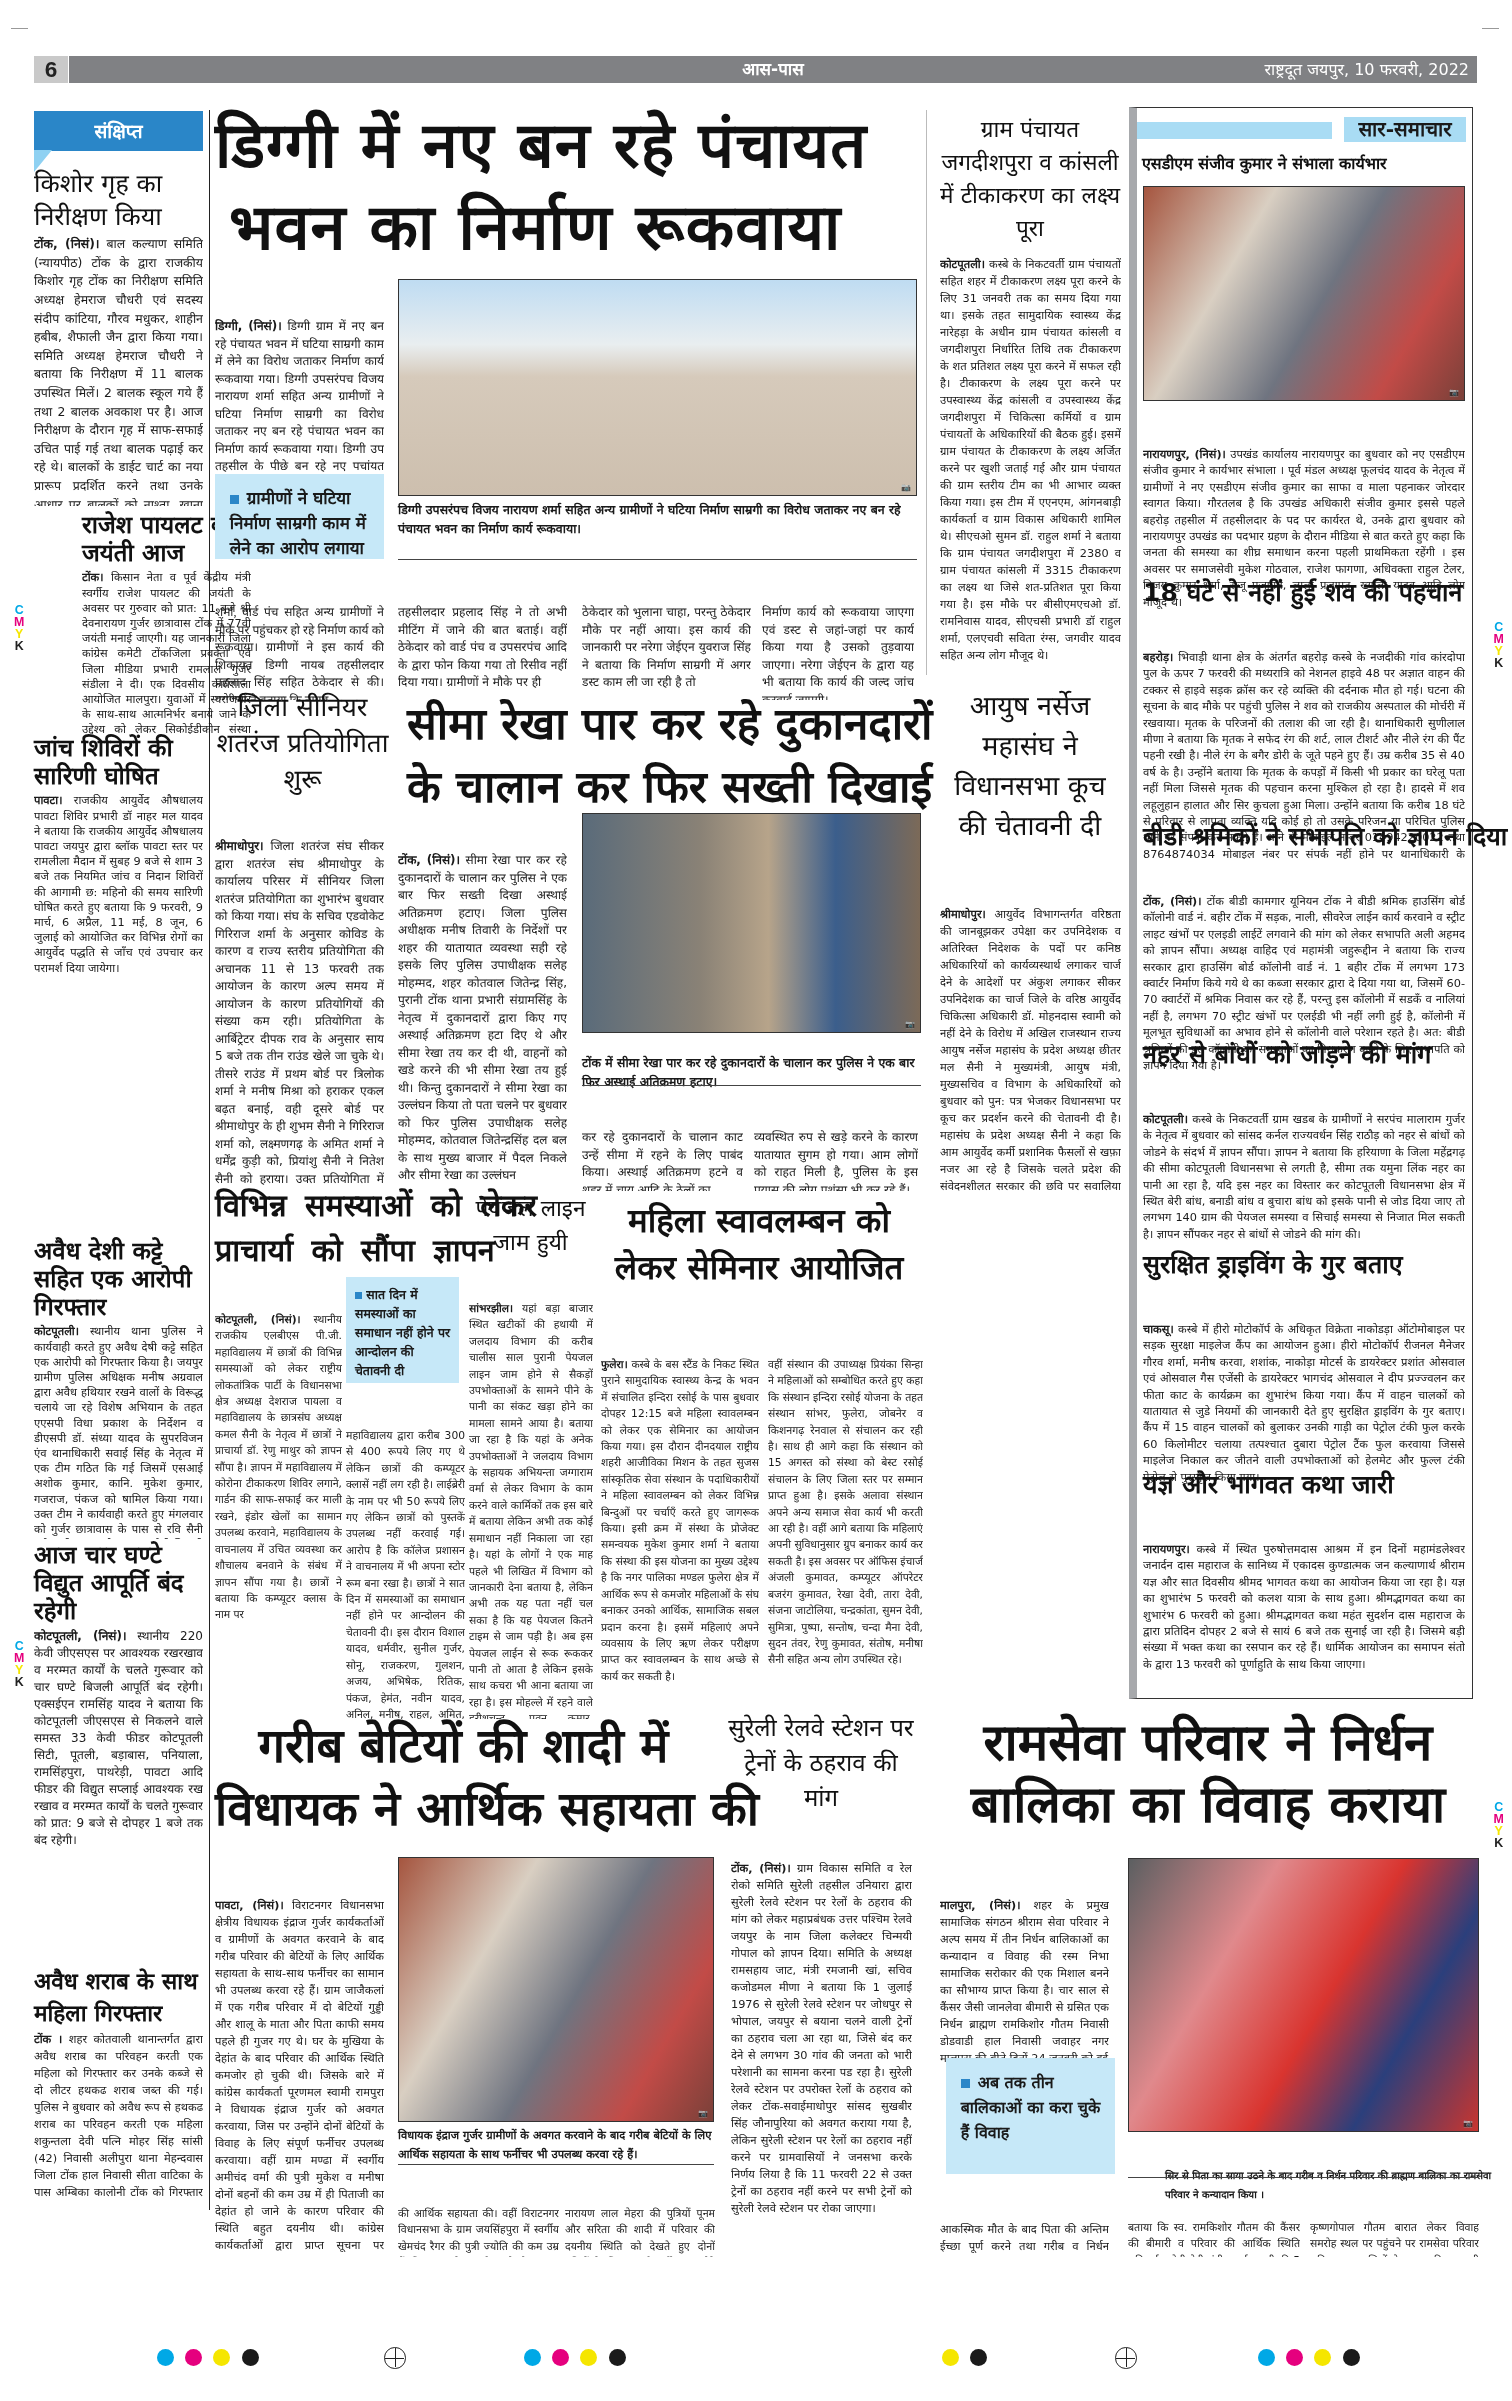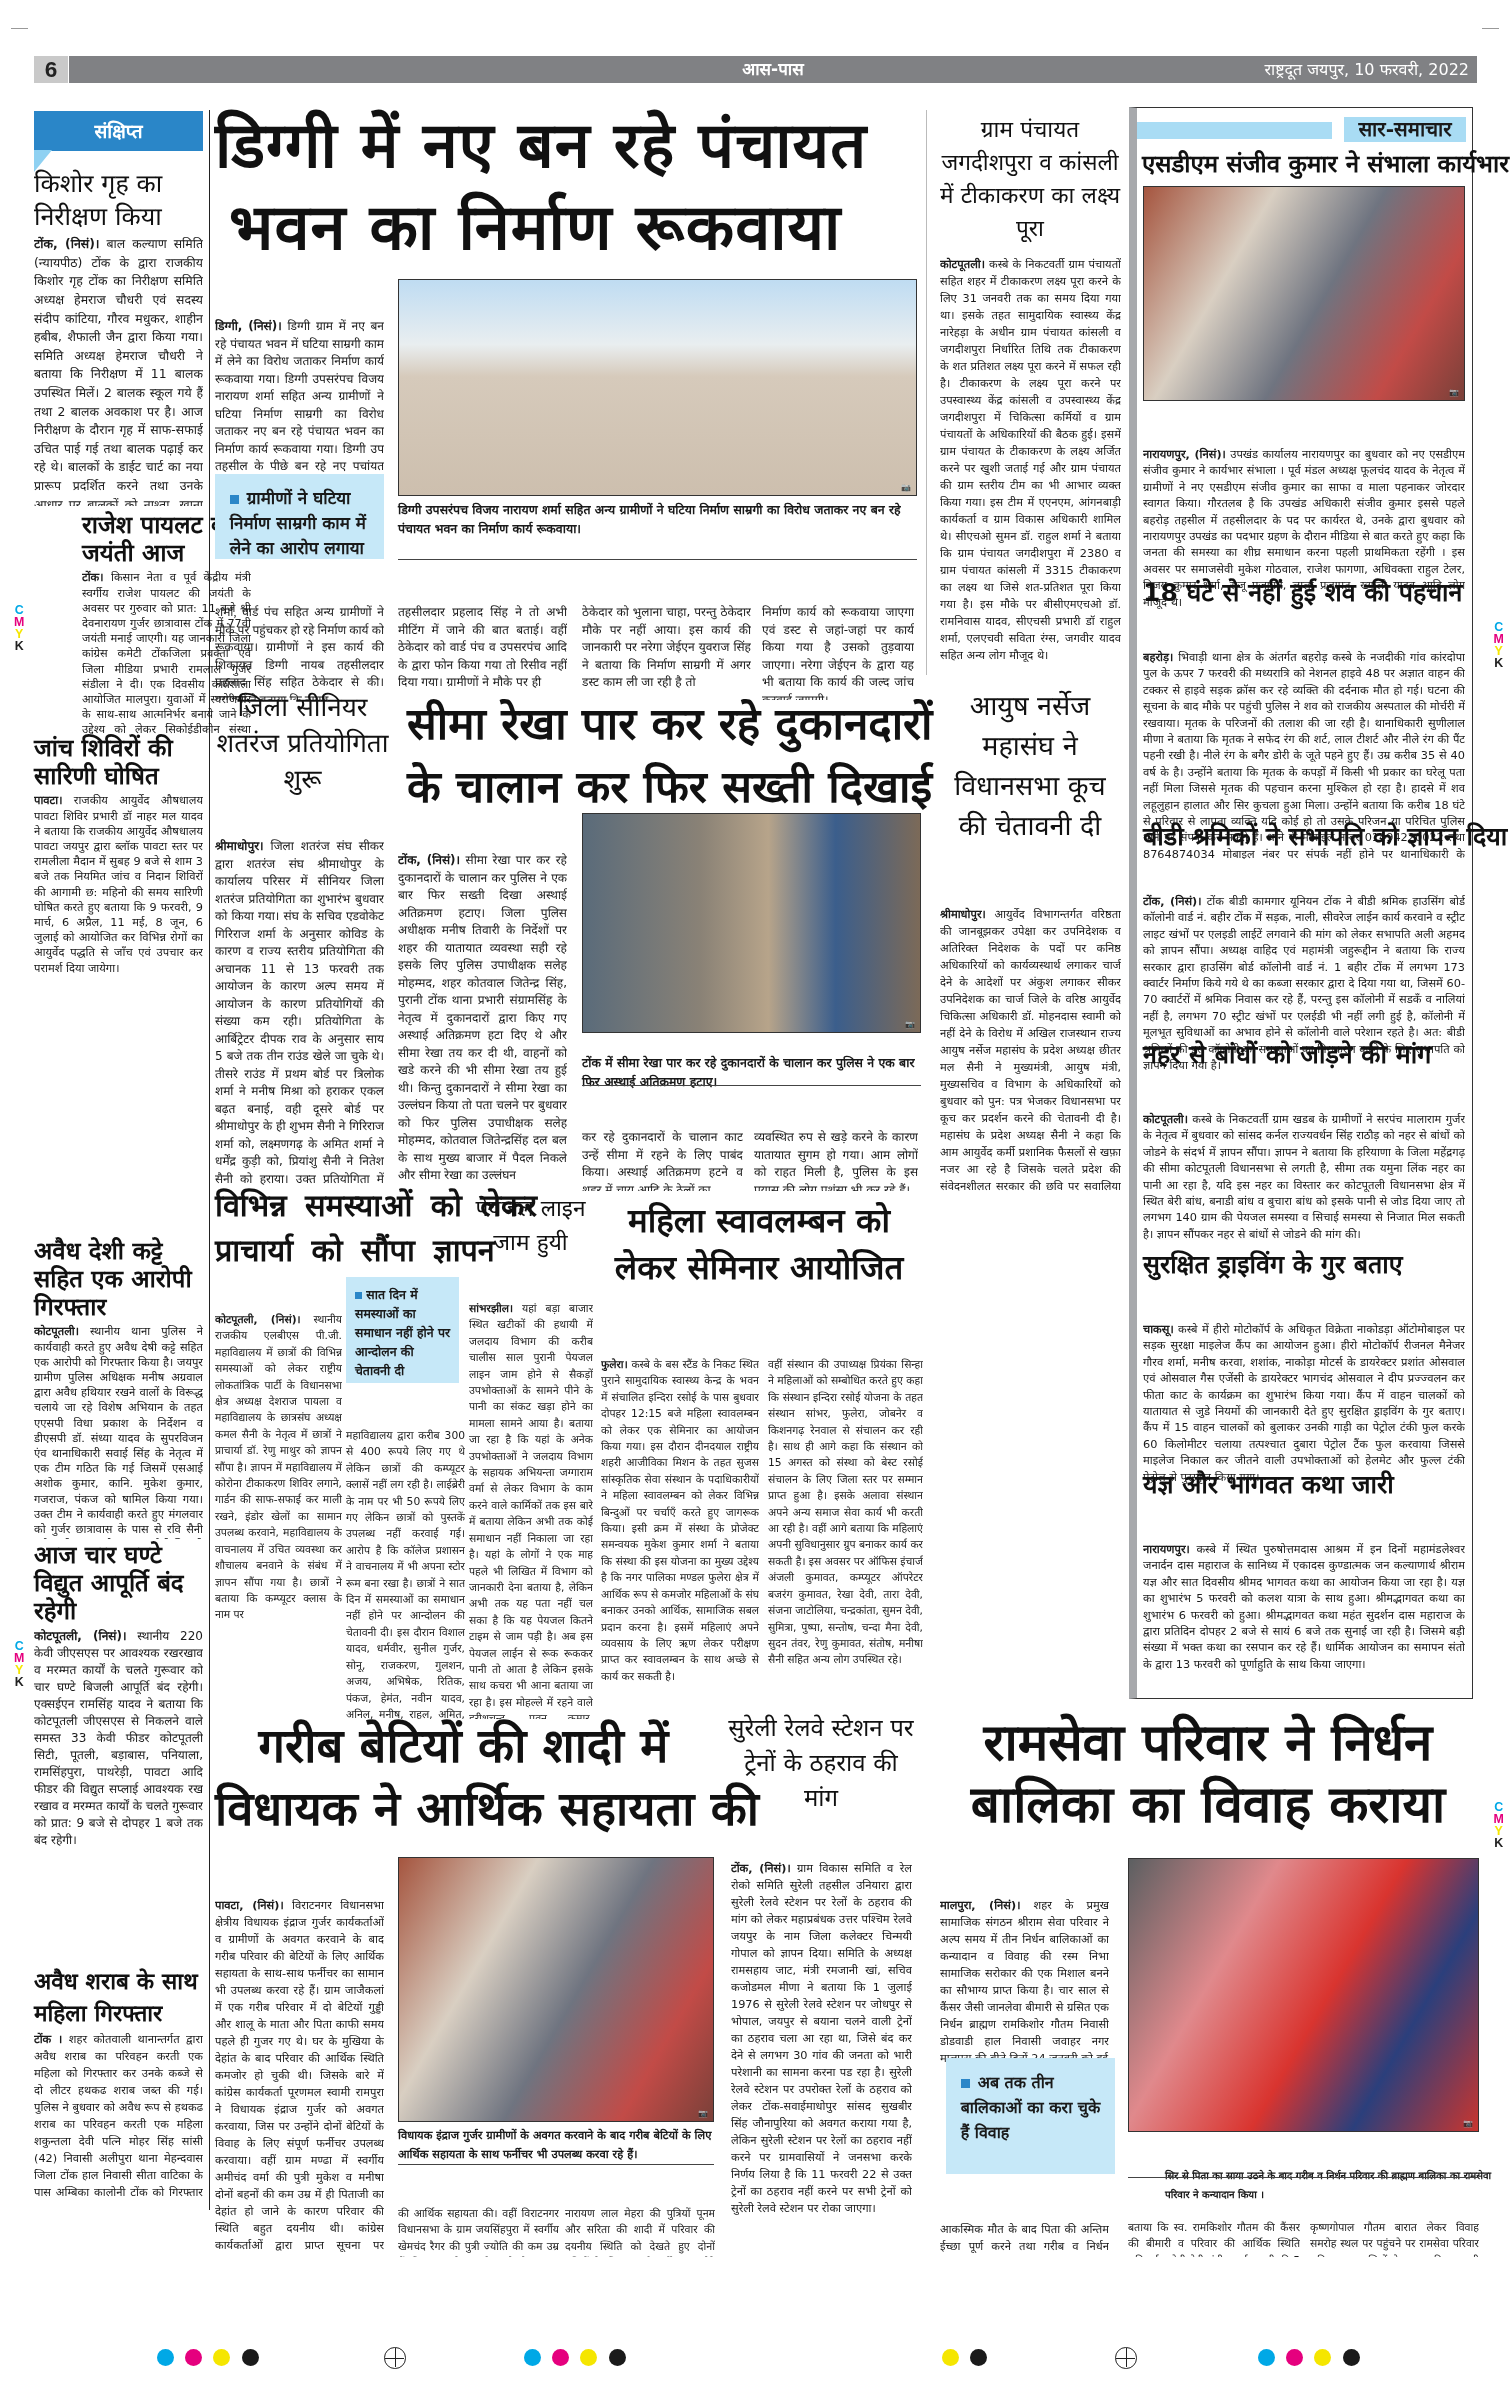--- a/index.html
+++ b/index.html
@@ -127,21 +127,21 @@
 <div class="col" style="left:582px;top:1090px;width:161px;height:62px;">कर रहे दुकानदारों के चालान काट उन्हें सीमा में रहने के लिए पाबंद किया। अस्थाई अतिक्रमण हटने व शहर में चाय आदि के ठेलों का</div>
 <div class="col" style="left:754px;top:1090px;width:164px;height:62px;">व्यवस्थित रुप से खड़े करने के कारण यातायात सुगम हो गया। आम लोगों को राहत मिली है, पुलिस के इस प्रयास की लोग प्रशंसा भी कर रहे हैं।</div>
 
 <h2 class="abs h-side" style="left:937px;top:686px;width:186px;font-size:27px;line-height:40px;">आयुष नर्सेज महासंघ ने विधानसभा कूच की चेतावनी दी</h2>
 <div class="col" style="left:940px;top:867px;width:181px;height:285px;font-size:11.3px;line-height:17px;"><span class="kicker">श्रीमाधोपुर।</span> <span>आयुर्वेद विभागन्तर्गत वरिष्ठता की जानबूझकर उपेक्षा कर उपनिदेशक व अतिरिक्त निदेशक के पदों पर कनिष्ठ अधिकारियों को कार्यव्यस्थार्थ लगाकर चार्ज देने के आदेशों पर अंकुश लगाकर सीकर उपनिदेशक का चार्ज जिले के वरिष्ठ आयुर्वेद चिकित्सा अधिकारी डॉ. मोहनदास स्वामी को नहीं देने के विरोध में अखिल राजस्थान राज्य आयुष नर्सेज महासंघ के प्रदेश अध्यक्ष छीतर मल सैनी ने मुख्यमंत्री, आयुष मंत्री, मुख्यसचिव व विभाग के अधिकारियों को बुधवार को पुन: पत्र भेजकर विधानसभा पर कूच कर प्रदर्शन करने की चेतावनी दी है। महासंघ के प्रदेश अध्यक्ष सैनी ने कहा कि आम आयुर्वेद कर्मी प्रशानिक फैसलों से खफ़ा नजर आ रहे है जिसके चलते प्रदेश की संवेदनशीलत सरकार की छवि पर सवालिया निशान खड़े हो रहे हैं।</span></div>
 
 <div class="abs sar-box"></div>
 <div class="abs sar-band"></div>
 <div class="abs sar-title">सार-समाचार</div>
 
-<h2 class="abs h-right" style="left:1142px;top:147px;width:327px;font-size:24px;">एसडीएम संजीव कुमार ने संभाला कार्यभार</h2>
+<h2 class="abs h-right" style="left:1142px;top:147px;width:327px;font-size:16px;">एसडीएम संजीव कुमार ने संभाला कार्यभार</h2>
 <div class="photo ph-group" style="left:1143px;top:186px;width:322px;height:215px;">
     <span class="ph-label">📷</span>
   </div>
 <div class="col" style="left:1143px;top:408px;width:322px;height:164px;font-size:11.3px;line-height:16.4px;"><span class="kicker">नारायणपुर, (निसं)।</span> <span>उपखंड कार्यालय नारायणपुर का बुधवार को नए एसडीएम संजीव कुमार ने कार्यभार संभाला । पूर्व मंडल अध्यक्ष फूलचंद यादव के नेतृत्व में ग्रामीणों ने नए एसडीएम संजीव कुमार का साफा व माला पहनाकर जोरदार स्वागत किया। गौरतलब है कि उपखंड अधिकारी संजीव कुमार इससे पहले बहरोड़ तहसील में तहसीलदार के पद पर कार्यरत थे, उनके द्वारा बुधवार को नारायणपुर उपखंड का पदभार ग्रहण के दौरान मीडिया से बात करते हुए कहा कि जनता की समस्या का शीघ्र समाधान करना पहली प्राथमिकता रहेंगी । इस अवसर पर समाजसेवी मुकेश गोठवाल, राजेश फागणा, अधिवक्ता राहुल टेलर, विजय कुमार शर्मा, राजू प्रजापत, लाला प्रजापत, ख्याली यादव आदि लोग मौजूद थे।</span></div>
 
 <h2 class="abs h-right" style="left:1143px;top:576px;width:322px;">18 घंटे से नहीं हुई शव की पहचान</h2>
 <div class="col" style="left:1143px;top:611px;width:322px;height:209px;font-size:11.3px;line-height:16.4px;"><span class="kicker">बहरोड़।</span> <span>भिवाड़ी थाना क्षेत्र के अंतर्गत बहरोड़ कस्बे के नजदीकी गांव कांरदोपा पुल के ऊपर 7 फरवरी की मध्यरात्रि को नेशनल हाइवे 48 पर अज्ञात वाहन की टक्कर से हाइवे सड़क क्रॉस कर रहे व्यक्ति की दर्दनाक मौत हो गई। घटना की सूचना के बाद मौके पर पहुंची पुलिस ने शव को राजकीय अस्पताल की मोर्चरी में रखवाया। मृतक के परिजनों की तलाश की जा रही है। थानाधिकारी सुणीलाल मीणा ने बताया कि मृतक ने सफेद रंग की शर्ट, लाल टीशर्ट और नीले रंग की पैंट पहनी रखी है। नीले रंग के बगैर डोरी के जूते पहने हुए हैं। उम्र करीब 35 से 40 वर्ष के है। उन्होंने बताया कि मृतक के कपड़ों में किसी भी प्रकार का घरेलू पता नहीं मिला जिससे मृतक की पहचान करना मुश्किल हो रहा है। हादसे में शव लहूलुहान हालात और सिर कुचला हुआ मिला। उन्होंने बताया कि करीब 18 घंटे से परिवार से लापता व्यक्ति यदि कोई हो तो उसके परिजन या परिचित पुलिस थाने पर संपर्क कर सकते हैं। थाने के मोबाइल नम्बर 01494220022 तथा 8764874034 मोबाइल नंबर पर संपर्क नहीं होने पर थानाधिकारी के व्यक्तिगत मोबाइल नंबर 9784450492 पर सम्पर्क कर सकते हैं।</span></div>
 
 <h2 class="abs h-right" style="left:1143px;top:820px;width:322px;">बीडी श्रमिकों ने सभापति को ज्ञापन दिया</h2>
 <div class="col" style="left:1143px;top:855px;width:322px;height:181px;font-size:11.3px;line-height:16.4px;"><span class="kicker">टोंक, (निसं)।</span> <span>टोंक बीडी कामगार यूनियन टोंक ने बीडी श्रमिक हाउसिंग बोर्ड कॉलोनी वार्ड नं. बहीर टोंक में सड़क, नाली, सीवरेज लाईन कार्य करवाने व स्ट्रीट लाइट खंभों पर एलइडी लाईटें लगवाने की मांग को लेकर सभापति अली अहमद को ज्ञापन सौंपा। अध्यक्ष वाहिद एवं महामंत्री जहुरूद्दीन ने बताया कि राज्य सरकार द्वारा हाउसिंग बोर्ड कॉलोनी वार्ड नं. 1 बहीर टोंक में लगभग 173 क्वार्टर निर्माण किये गये थे का कब्जा सरकार द्वारा दे दिया गया था, जिसमें 60-70 क्वार्टरों में श्रमिक निवास कर रहे हैं, परन्तु इस कॉलोनी में सडकँ व नालियां नहीं है, लगभग 70 स्ट्रीट खंभों पर एलईडी भी नहीं लगी हुई है, कॉलोनी में मूलभूत सुविधाओं का अभाव होने से कॉलोनी वाले परेशान रहते है। अत: बीडी श्रमिकों की इस कॉलोनी की समस्याओं का निराकरण करने के लिए सभापति को ज्ञापन दिया गया है।</span></div>

